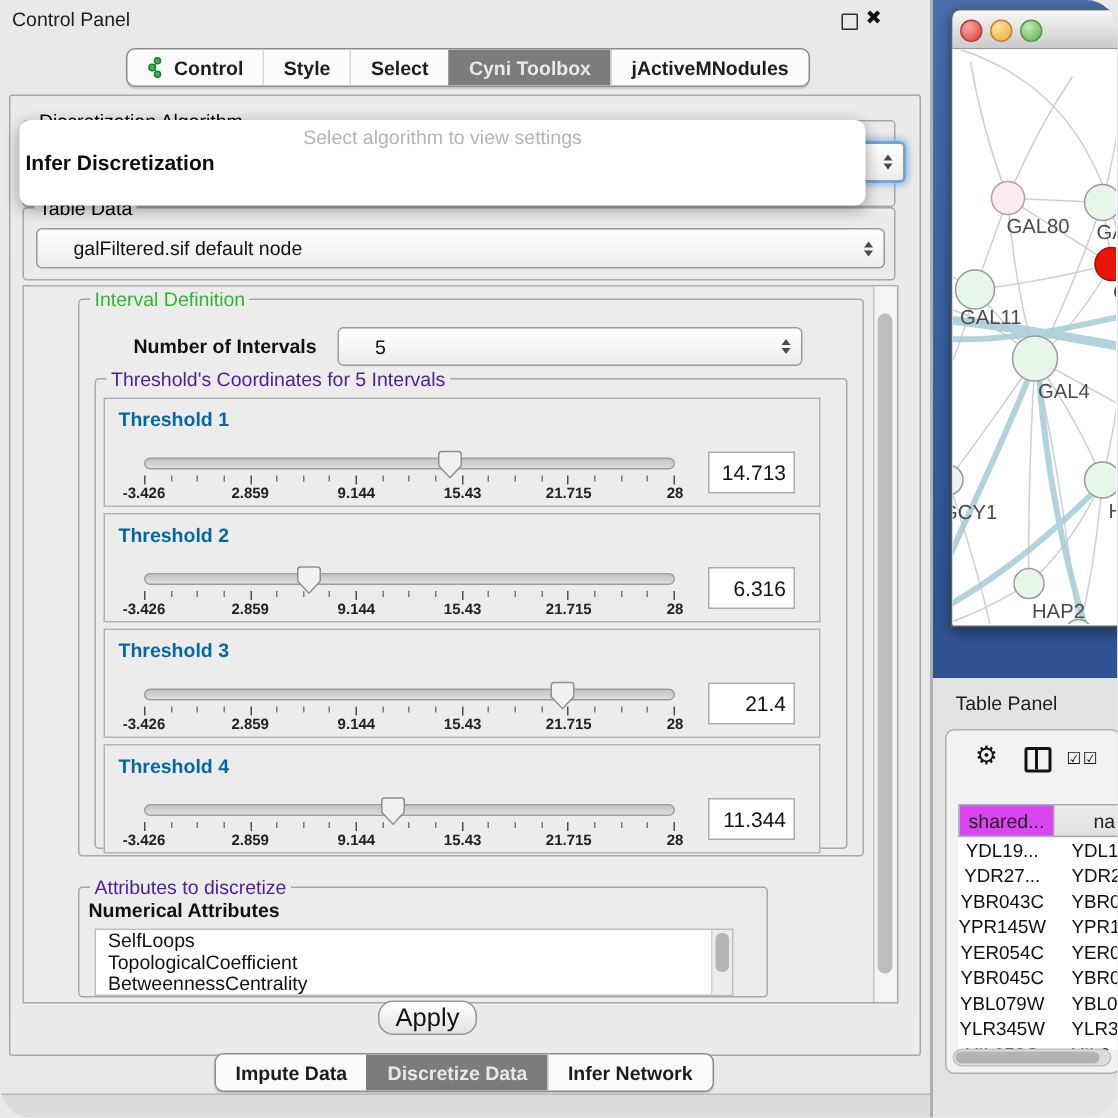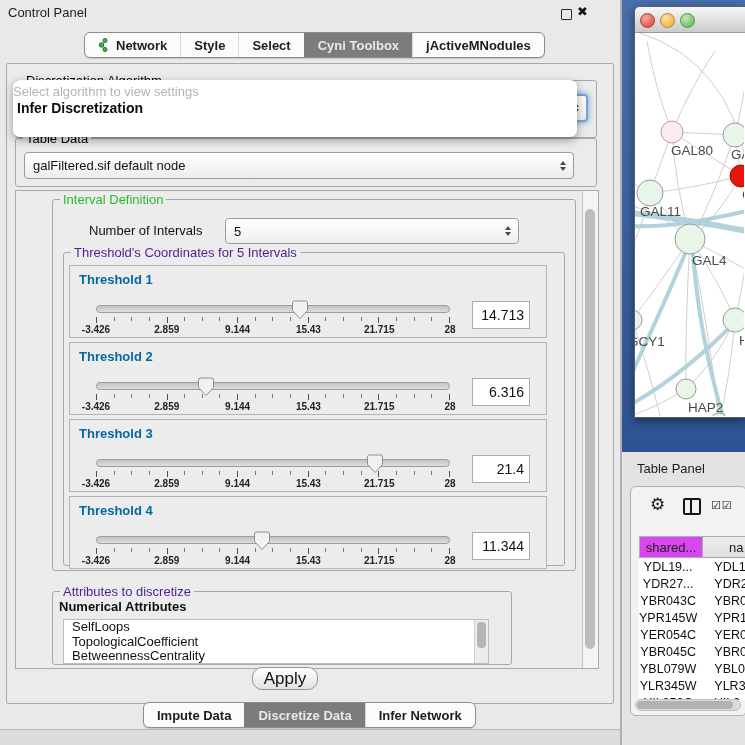--- a/index.html
+++ b/index.html
@@ -1,17 +1,17 @@
 <!DOCTYPE html>
 <html><head>
 <meta charset="utf-8">
 <style>
   html,body{margin:0;padding:0;}
   body{font-family:"Liberation Sans","DejaVu Sans",sans-serif;background:#e9e9e9;}
-  #app{position:relative;width:745px;height:745px;overflow:hidden;background:#e9e9e9;}
+  #app{position:relative;width:745px;height:745px;overflow:hidden;background:#e9e9e9;border-radius:21px;}
 
   
   #cp{position:absolute;left:0;top:0;width:622px;height:745px;background:#e9e9e9;}
   #cp-titlebar{position:absolute;left:0;top:0;width:622px;height:26px;}
   #cp-title{position:absolute;left:8px;top:5px;font-size:13px;color:#1d1d1d;}
   #float-icon{position:absolute;left:561px;top:9px;width:9px;height:9px;border:1.6px solid #2b2b2b;border-radius:1px;}
   #close-icon{position:absolute;left:577px;top:4px;font-size:13px;font-weight:bold;color:#111;}
 
   .tabbar{position:absolute;display:flex;height:24px;border:1px solid #8d8d8d;border-radius:6px;overflow:hidden;background:#fbfbfb;box-shadow:0 1px 1px rgba(0,0,0,.15);}
   .tab{display:flex;align-items:center;gap:5px;padding:0 13px;font-size:13px;font-weight:bold;color:#1c1c1c;border-left:1px solid #d8d8d8;white-space:nowrap;cursor:default;}
@@ -20,43 +20,43 @@
   #top-tabs{left:84px;top:32px;}
   #bottom-tabs{left:143px;top:702px;}
 
   #outer-box{position:absolute;left:6px;top:63px;width:606px;height:639px;border:1px solid #a8a8a8;border-radius:2px;background:#ebebeb;}
   .groupbox{position:absolute;border:1px solid #a8a8a8;border-radius:3px;}
   .glabel{position:absolute;top:-8px;left:7px;background:#ebebeb;padding:0 3px;font-size:13px;color:#000000;white-space:nowrap;}
   .glabel.green{color:#2eb82e;}
   .glabel.blue{color:#4c1d95;}
 
   #algo-group{left:8px;top:16px;width:580px;height:56px;}
-  .combo{position:absolute;background:linear-gradient(#ffffff,#ededed);border:1px solid #9b9b9b;border-radius:4px;font-size:13px;color:#111;}
+  .combo{position:absolute;background:linear-gradient(#ffffff,#ededed);border:1px solid #9b9b9b;border-radius:4px;font-size:13px;color:#111;padding-left:16px;}
   .combo .cv{display:block;padding:5px 20px 0 8px;white-space:nowrap;overflow:hidden;}
   .spin{position:absolute;right:7px;top:50%;transform:translateY(-50%);display:flex;flex-direction:column;gap:2px;}
   .spin i{display:block;width:0;height:0;border-left:3.5px solid transparent;border-right:3.5px solid transparent;}
   .spin .up{border-bottom:4px solid #4a4a4a;}
   .spin .dn{border-top:4px solid #4a4a4a;}
   #algo-combo{left:8px;top:13px;width:560px;height:24px;border:2px solid #74a4d8;box-shadow:0 0 4px 2px rgba(100,155,215,.55);}
 
   #dropdown-overlay{position:absolute;left:13px;top:80px;width:564px;height:57px;background:#ffffff;border-radius:7px;box-shadow:0 3px 10px rgba(0,0,0,.35);z-index:10;}
-  #dd-hint{color:#b4b4b4;font-size:13px;padding-top:4px;height:16px;}
+  #dd-hint{text-align:center;color:#b4b4b4;font-size:13px;padding-top:4px;height:16px;}
   .dd-opt{font-size:14px;line-height:17px;padding:0 4px;color:#0d0d0d;white-space:nowrap;}
   .dd-opt.hl{font-weight:bold;}
 
   #td-group{left:8px;top:74px;width:580px;height:47px;}
   #td-combo{left:8px;top:13px;width:548px;height:25px;}
 
   #inner-panel{position:absolute;left:8px;top:126px;width:582px;height:477px;border:1px solid #ababab;background:#ececec;}
   #vscroll{position:absolute;right:0;top:0;bottom:0;width:15px;background:#f4f4f4;border-left:1px solid #c4c4c4;}
   #vscroll .thumb{position:absolute;left:2px;top:18px;width:10px;height:440px;border-radius:6px;background:#bdbdbd;}
 
   #interval-group{left:36px;top:8px;width:522px;height:370px;background:#ececec;}
   #interval-group .glabel,#thresh-group .glabel,#attr-group .glabel{background:#ececec;}
-  #noi-label{position:absolute;left:36px;top:23px;font-size:13px;font-weight:normal;color:#111;}
+  #noi-label{position:absolute;left:36px;top:23px;font-size:13px;font-weight:bold;color:#111;}
   #noi-combo{left:172px;top:18px;width:292px;height:24px;}
   #thresh-group{left:10px;top:52px;width:500px;height:312px;}
   #thresholds{position:absolute;left:5px;top:12px;width:478px;}
   .thresh-cell{position:relative;height:71px;margin-bottom:4px;border:1px solid #b3b3b3;background:#ececec;}
   .t-label{position:absolute;left:9px;top:6px;font-size:13px;font-weight:bold;color:#0369a1;}
   .track{position:absolute;left:26px;top:39px;width:352px;height:6px;border:1px solid #9d9d9d;border-radius:4px;background:linear-gradient(#c3c3c3,#dedede);}
   .handle{position:absolute;top:-6px;transform:translateX(-50%);width:17px;height:20px;}
   .ticks{position:absolute;left:26px;top:51px;width:354px;display:flex;justify-content:space-between;}
   .ticks span{width:1px;height:4px;background:#7a7a7a;}
   .ticks span.major{height:6px;background:#4f4f4f;}
@@ -119,21 +119,21 @@
     <div id="top-tabs" class="tabbar">
         <div class="tab">
           <span style="display: inline-flex;">
             <svg width="13" height="14" viewBox="0 0 13 14">
               <path d="M7,3 L4,7 L7,11" stroke="#8a8a8a" fill="none"></path>
               <circle cx="7" cy="2.5" r="2" fill="#39b54a" stroke="#1e7a2e"></circle>
               <circle cx="3.5" cy="7" r="2.2" fill="#39b54a" stroke="#1e7a2e"></circle>
               <circle cx="7" cy="11.5" r="2" fill="#39b54a" stroke="#1e7a2e"></circle>
             </svg>
           </span>
-          <span>Network</span>
+          <span>Control</span>
         </div>
         <div class="tab">
           <span>Style</span>
         </div>
         <div class="tab">
           <span>Select</span>
         </div>
         <div class="tab selected">
           <span>Cyni Toolbox</span>
         </div>

